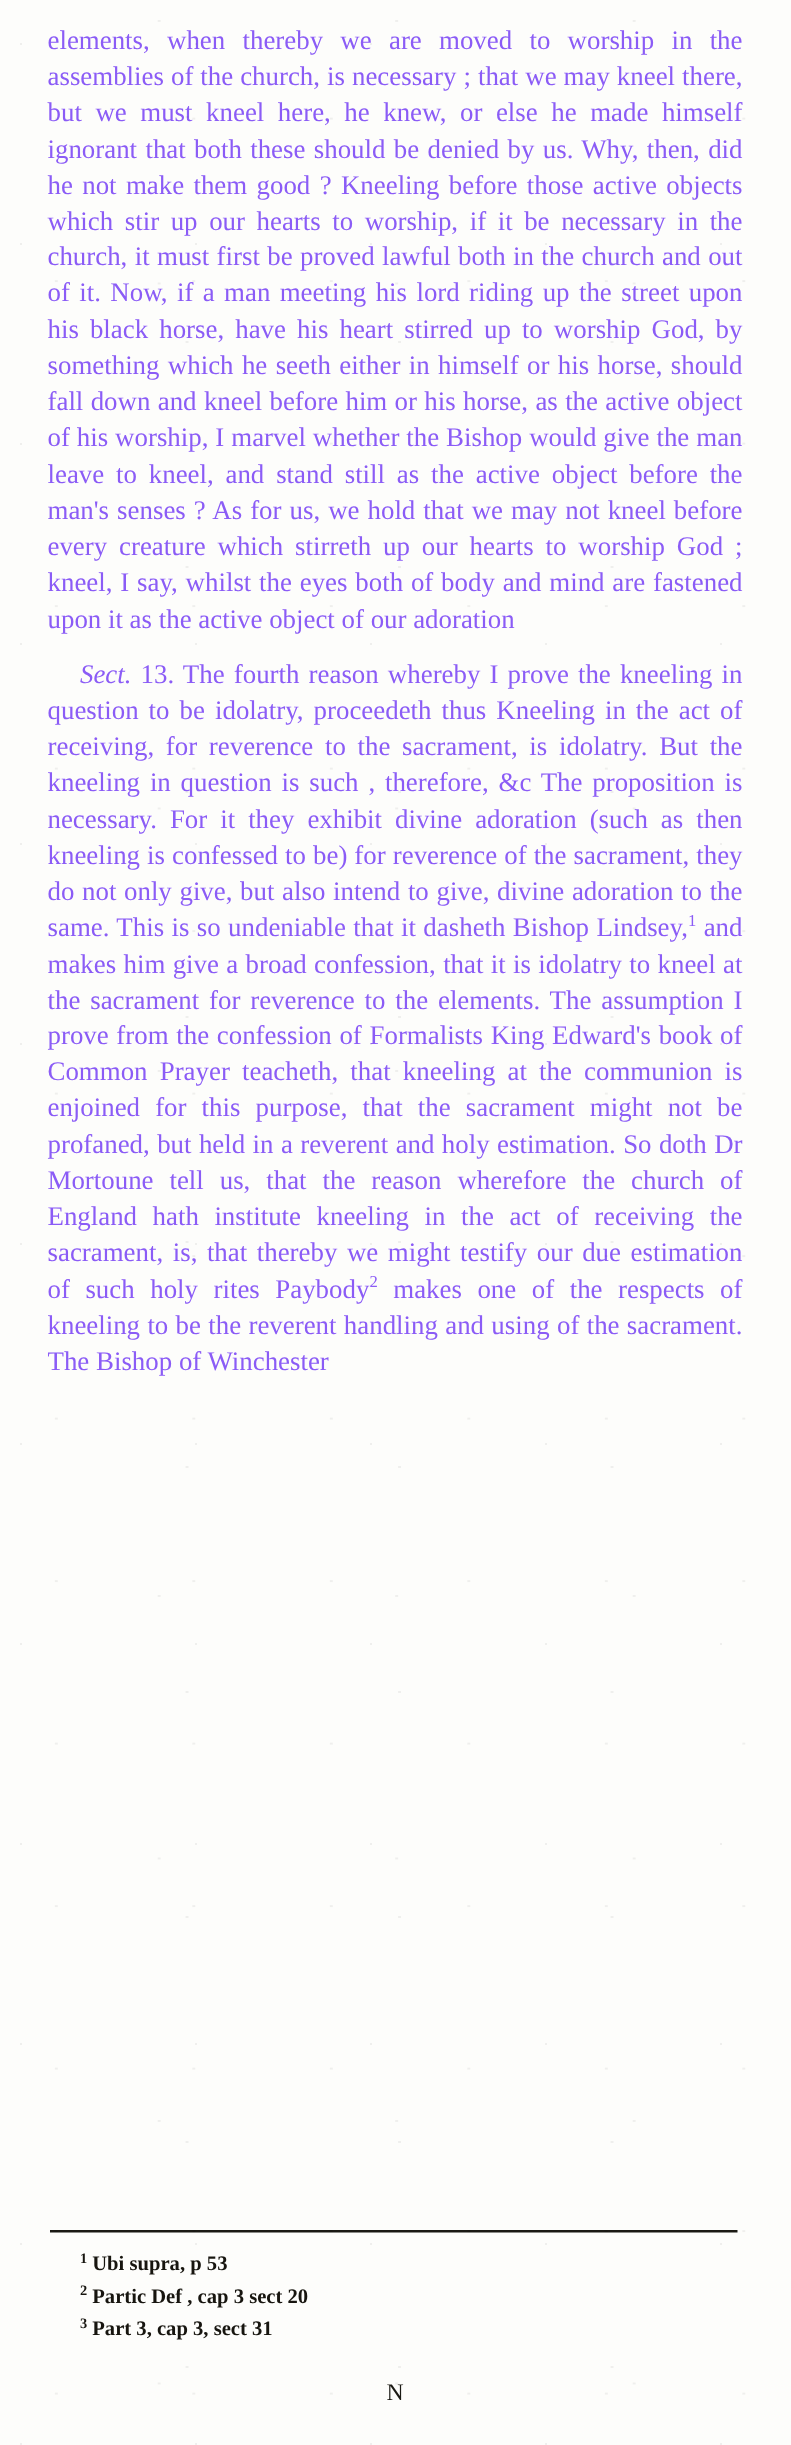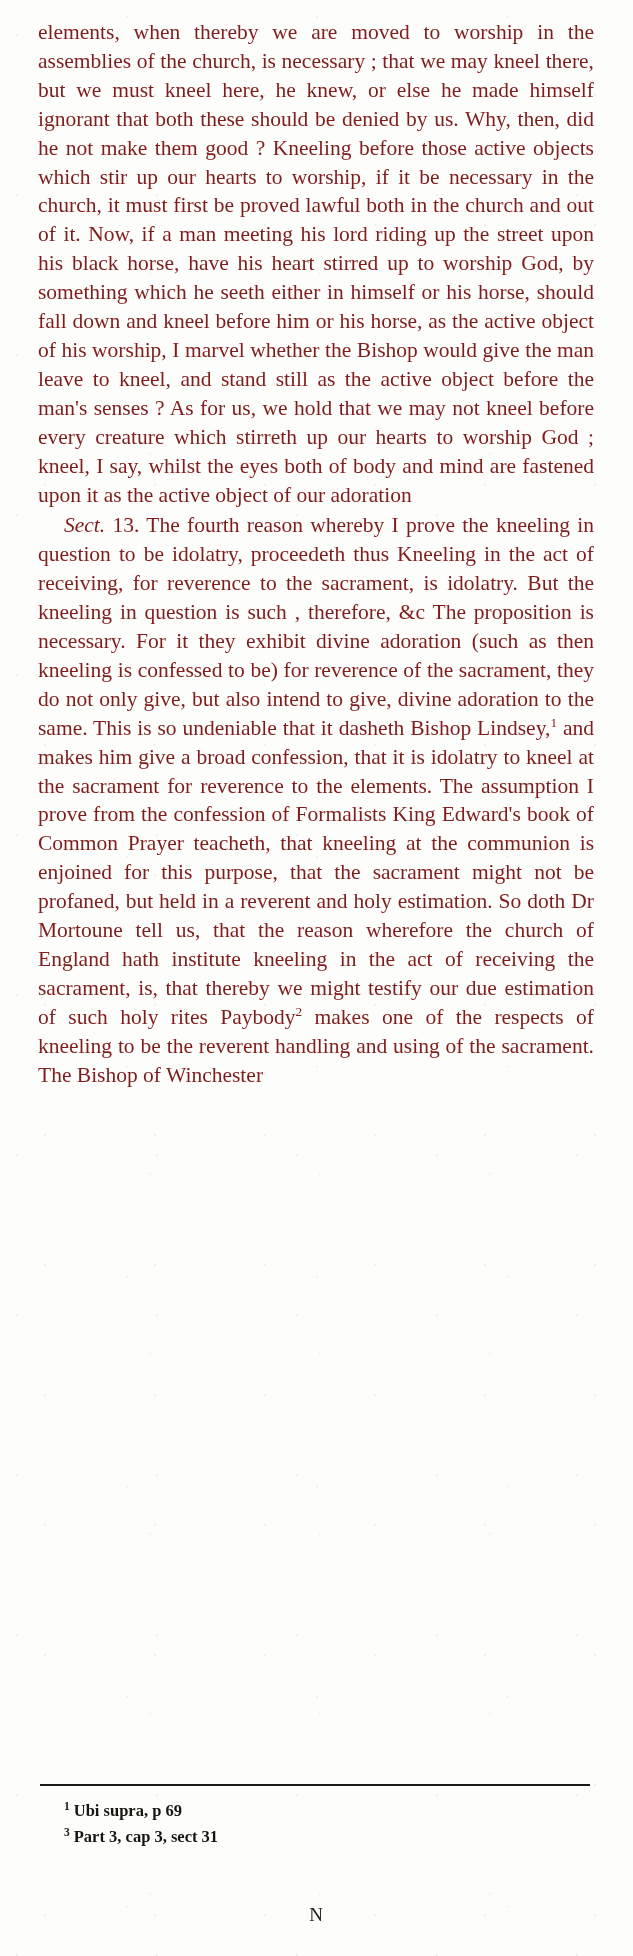--- a/index.html
+++ b/index.html
@@ -18,34 +18,34 @@
   .column {
     position: absolute;
     left: 38px;
     top: 18px;
     width: 556px;
   }
   .body-text {
     font-family: "Liberation Serif", "DejaVu Serif", serif;
     font-size: 21.5px;
     line-height: 1.345;
-    color: #7f1d1d;
+    color: #8b5cf6;
     text-align: justify;
     text-justify: inter-word;
     -webkit-font-smoothing: none;
   }
   .para {
     margin: 0 0 0 0;
     text-indent: 0;
   }
   .para.indent {
     text-indent: 26px;
   }
   .para + .para {
-    margin-top: 2px;
+    margin-top: 16px;
   }
   .sect-head {
     font-style: italic;
   }
   sup {
     font-size: 0.62em;
     vertical-align: super;
     line-height: 0;
   }
   .rule {
@@ -111,21 +111,22 @@
       <p class="para"><span>elements, when thereby we are moved to worship in the assemblies of the church, is necessary ; that we may kneel there, but we must kneel here, he knew, or else he made himself ignorant that both these should be denied by us.   Why, then, did he not make them good ?   Kneeling before those active objects which stir up our hearts to worship, if it be necessary in the church, it must first be proved lawful both in the church and out of it.   Now, if a man meeting his lord riding up the street upon his black horse, have his heart stirred up to worship God, by something which he seeth either in himself or his horse, should fall down and kneel before him or his horse, as the active object of his worship, I marvel whether the Bishop would give the man leave to kneel, and stand still as the active object before the man's senses ?   As for us, we hold that we may not kneel before every creature which stirreth up our hearts to worship God ; kneel, I say, whilst the eyes both of body and mind are fastened upon it as the active object of our adoration</span></p>
 
       <p class="para indent"><span class="sect-head">Sect.</span><span> 13. The fourth reason whereby I prove the kneeling in question to be idolatry, proceedeth thus   Kneeling in the act of receiving, for reverence to the sacrament, is idolatry.   But the kneeling in question is such , therefore, &amp;c   The proposition is necessary.  For it they exhibit divine adoration (such as then kneeling is confessed to be) for reverence of the sacrament, they do not only give, but also intend to give, divine adoration to the same.   This is so undeniable that it dasheth Bishop Lindsey,</span><sup>1</sup><span> and makes him give a broad confession, that it is idolatry to kneel at the sacrament for reverence to the elements.  The assumption I prove from the confession of Formalists   King Edward's book of Common Prayer teacheth, that kneeling at the communion is enjoined for this purpose, that the sacrament might not be profaned, but held in a reverent and holy estimation.   So doth Dr Mortoune tell us, that the reason wherefore the church of England hath institute kneeling in the act of receiving the sacrament, is, that thereby we might testify our due estimation of such holy rites   Paybody</span><sup>2</sup><span> makes one of the respects of kneeling to be the reverent handling and using of the sacrament.   The Bishop of Winchester</span></p>
 
     </div>
   </div>
 
   <div class="rule"></div>
 
   <div class="footnotes">
-    <div class="footnote"><span class="fn-mark">1</span><span>Ubi supra, p 69</span></div>
+    <div class="footnote"><span class="fn-mark">1</span><span>Ubi supra, p 53</span></div>
+    <div class="footnote"><span class="fn-mark">2</span><span>Partic Def , cap  3  sect  20</span></div>
     <div class="footnote"><span class="fn-mark">3</span><span>Part 3, cap  3, sect  31</span></div>
   </div>
 
   <div class="signature">N</div>
 
   <div class="ink-noise"></div>
 
 </div>
 
 </body></html>

